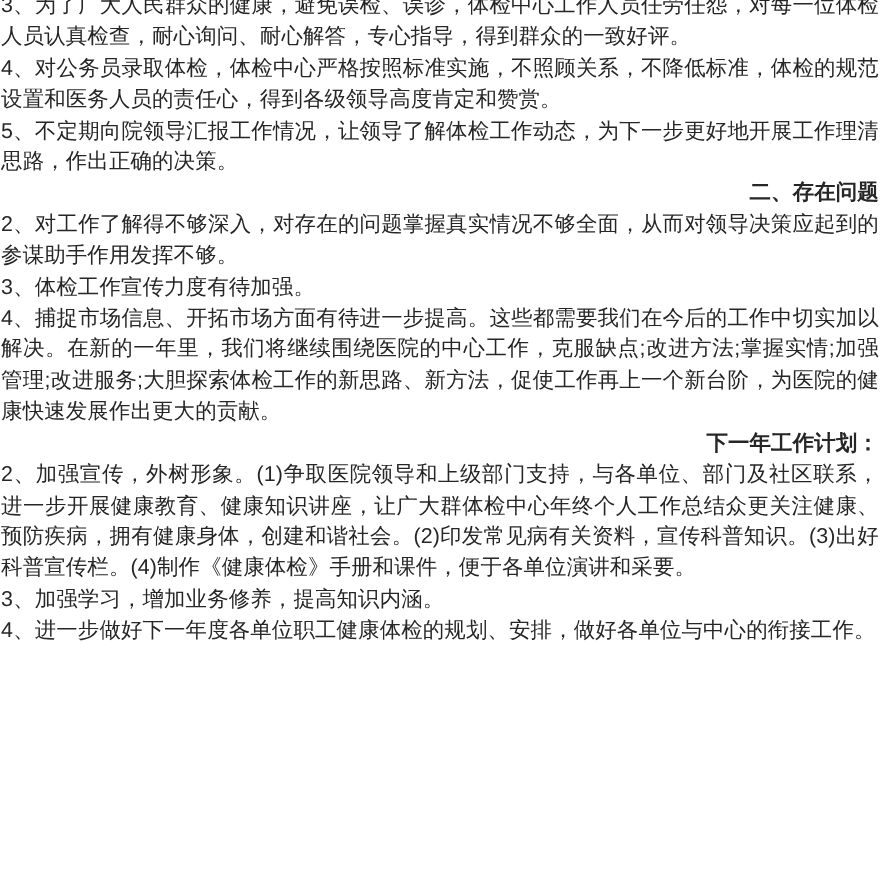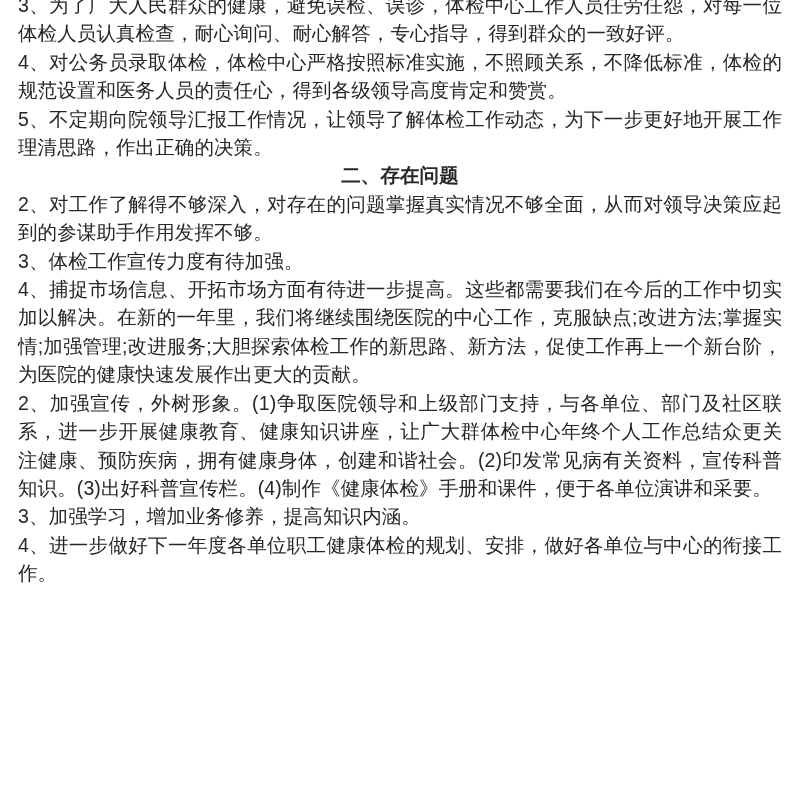--- a/index.html
+++ b/index.html
@@ -10,51 +10,52 @@
   body {
     width: 800px;
     height: 800px;
     overflow: hidden;
     font-family: "Liberation Sans", sans-serif;
   }
   .doc-page {
     box-sizing: border-box;
     width: 800px;
     height: 588px;
-    padding: 0 18px;
+    padding: 0 1px;
     overflow: hidden;
   }
   .doc-flow {
     
     margin-top: -9px;
     color: #262626;
   }
   .para, .heading {
     margin: 0;
     font-size: 19.5px;
     line-height: 28.4px;
     text-align: justify;
     text-justify: inter-ideograph;
     word-break: break-all;
     letter-spacing: 0.1px;
   }
   .heading {
     font-weight: bold;
-    text-align: center;
+    text-align: right;
   }
 </style>
 </head>
 <body>
 
 <div class="doc-page">
   <div class="doc-flow">
     <p class="para">3、为了广大人民群众的健康，避免误检、误诊，体检中心工作人员任劳任怨，对每一位体检人员认真检查，耐心询问、耐心解答，专心指导，得到群众的一致好评。</p>
     <p class="para">4、对公务员录取体检，体检中心严格按照标准实施，不照顾关系，不降低标准，体检的规范设置和医务人员的责任心，得到各级领导高度肯定和赞赏。</p>
     <p class="para">5、不定期向院领导汇报工作情况，让领导了解体检工作动态，为下一步更好地开展工作理清思路，作出正确的决策。</p>
     <p class="heading">二、存在问题</p>
     <p class="para">2、对工作了解得不够深入，对存在的问题掌握真实情况不够全面，从而对领导决策应起到的参谋助手作用发挥不够。</p>
     <p class="para">3、体检工作宣传力度有待加强。</p>
     <p class="para">4、捕捉市场信息、开拓市场方面有待进一步提高。这些都需要我们在今后的工作中切实加以解决。在新的一年里，我们将继续围绕医院的中心工作，克服缺点;改进方法;掌握实情;加强管理;改进服务;大胆探索体检工作的新思路、新方法，促使工作再上一个新台阶，为医院的健康快速发展作出更大的贡献。</p>
+    <p class="heading">下一年工作计划：</p>
     <p class="para">2、加强宣传，外树形象。(1)争取医院领导和上级部门支持，与各单位、部门及社区联系，进一步开展健康教育、健康知识讲座，让广大群体检中心年终个人工作总结众更关注健康、预防疾病，拥有健康身体，创建和谐社会。(2)印发常见病有关资料，宣传科普知识。(3)出好科普宣传栏。(4)制作《健康体检》手册和课件，便于各单位演讲和采要。</p>
     <p class="para">3、加强学习，增加业务修养，提高知识内涵。</p>
     <p class="para">4、进一步做好下一年度各单位职工健康体检的规划、安排，做好各单位与中心的衔接工作。</p>
   </div>
 </div>
 
 </body></html>

